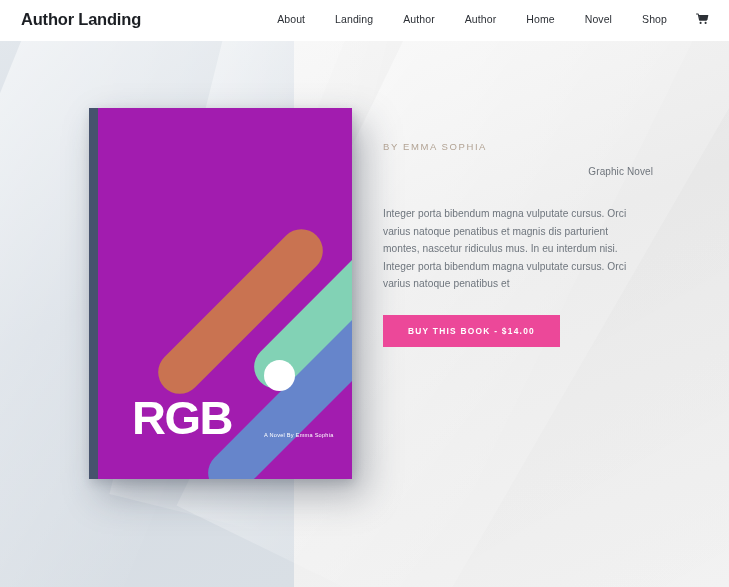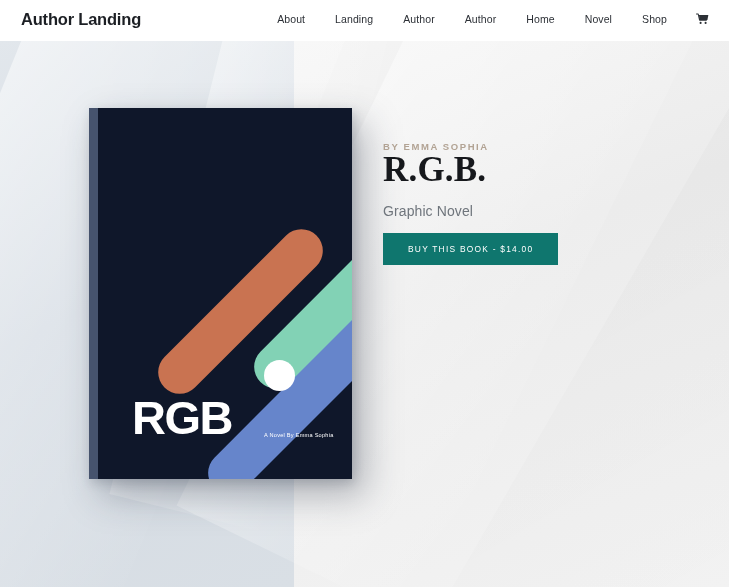--- a/index.html
+++ b/index.html
@@ -120,21 +120,21 @@
     pointer-events:none;
   }
 
   
   .book {
     position:absolute;
     left:89px;
     top:108px;
     width:263px;
     height:371px;
-    background:#0f172a;
+    background:#a21caf;
     overflow:hidden;
     box-shadow: 12px 16px 34px rgba(40,50,66,0.34), 2px 4px 10px rgba(40,50,66,0.18);
     z-index:10;
   }
   .book-spine {
     position:absolute;
     left:0; top:0;
     width:9px; height:100%;
     background:#46536d;
   }
@@ -199,53 +199,55 @@
   
   .content {
     position:absolute;
     left:383px;
     top:141px;
     width:270px;
     z-index:20;
   }
   .eyebrow {
     font-size:9.5px;
-    font-weight:bold;
+    font-weight:normal;
     letter-spacing:1.6px;
     color:#b2a394;
+    margin-bottom:14px;
   }
   .headline {
     font-family:"Liberation Serif", serif;
     font-size:35px;
     font-weight:bold;
     color:#16181c;
     letter-spacing:0.2px;
     line-height:1.05;
     margin-bottom:14px;
   }
   .genre {
-    font-size:14px;
+    font-size:10px;
     color:#6f757c;
-    margin-bottom:14px;
+    margin-bottom:28px;
     letter-spacing:0.1px;
+    text-align:right;
   }
   .body-copy {
     font-size:10.2px;
     color:#6e757d;
     line-height:1.72;
     letter-spacing:0.05px;
     margin-bottom:22px;
     width:256px;
   }
   .buy-btn {
     display:inline-block;
-    background:#0f766e;
+    background:#ec4899;
     color:#ffffff;
     font-size:8.4px;
-    font-weight:normal;
+    font-weight:bold;
     letter-spacing:1.25px;
     padding:11px 25px;
     border:none;
     cursor:pointer;
     font-family:"Liberation Sans", sans-serif;
     white-space:nowrap;
   }
 </style>
 </head>
 <body>
@@ -287,18 +289,18 @@
           <rect x="3.2" y="2.9" width="8.2" height="4.1" fill="#2c3036"></rect>
           <circle cx="4.6" cy="9.9" r="1.05" fill="#2c3036"></circle>
           <circle cx="9.6" cy="9.9" r="1.05" fill="#2c3036"></circle>
         </svg>
       </span>
     </nav>
   </div>
 
   <div class="content">
     <div class="eyebrow">BY EMMA SOPHIA</div>
-    <h1 class="headline">R.G.B.</h1>
     <div class="genre">Graphic Novel</div>
+    <p class="body-copy">Integer porta bibendum magna vulputate cursus. Orci varius natoque penatibus et magnis dis parturient montes, nascetur ridiculus mus. In eu interdum nisi. Integer porta bibendum magna vulputate cursus. Orci varius natoque penatibus et</p>
     <button class="buy-btn">BUY THIS BOOK - $14.00</button>
   </div>
 
 </div>
 
 </body></html>

